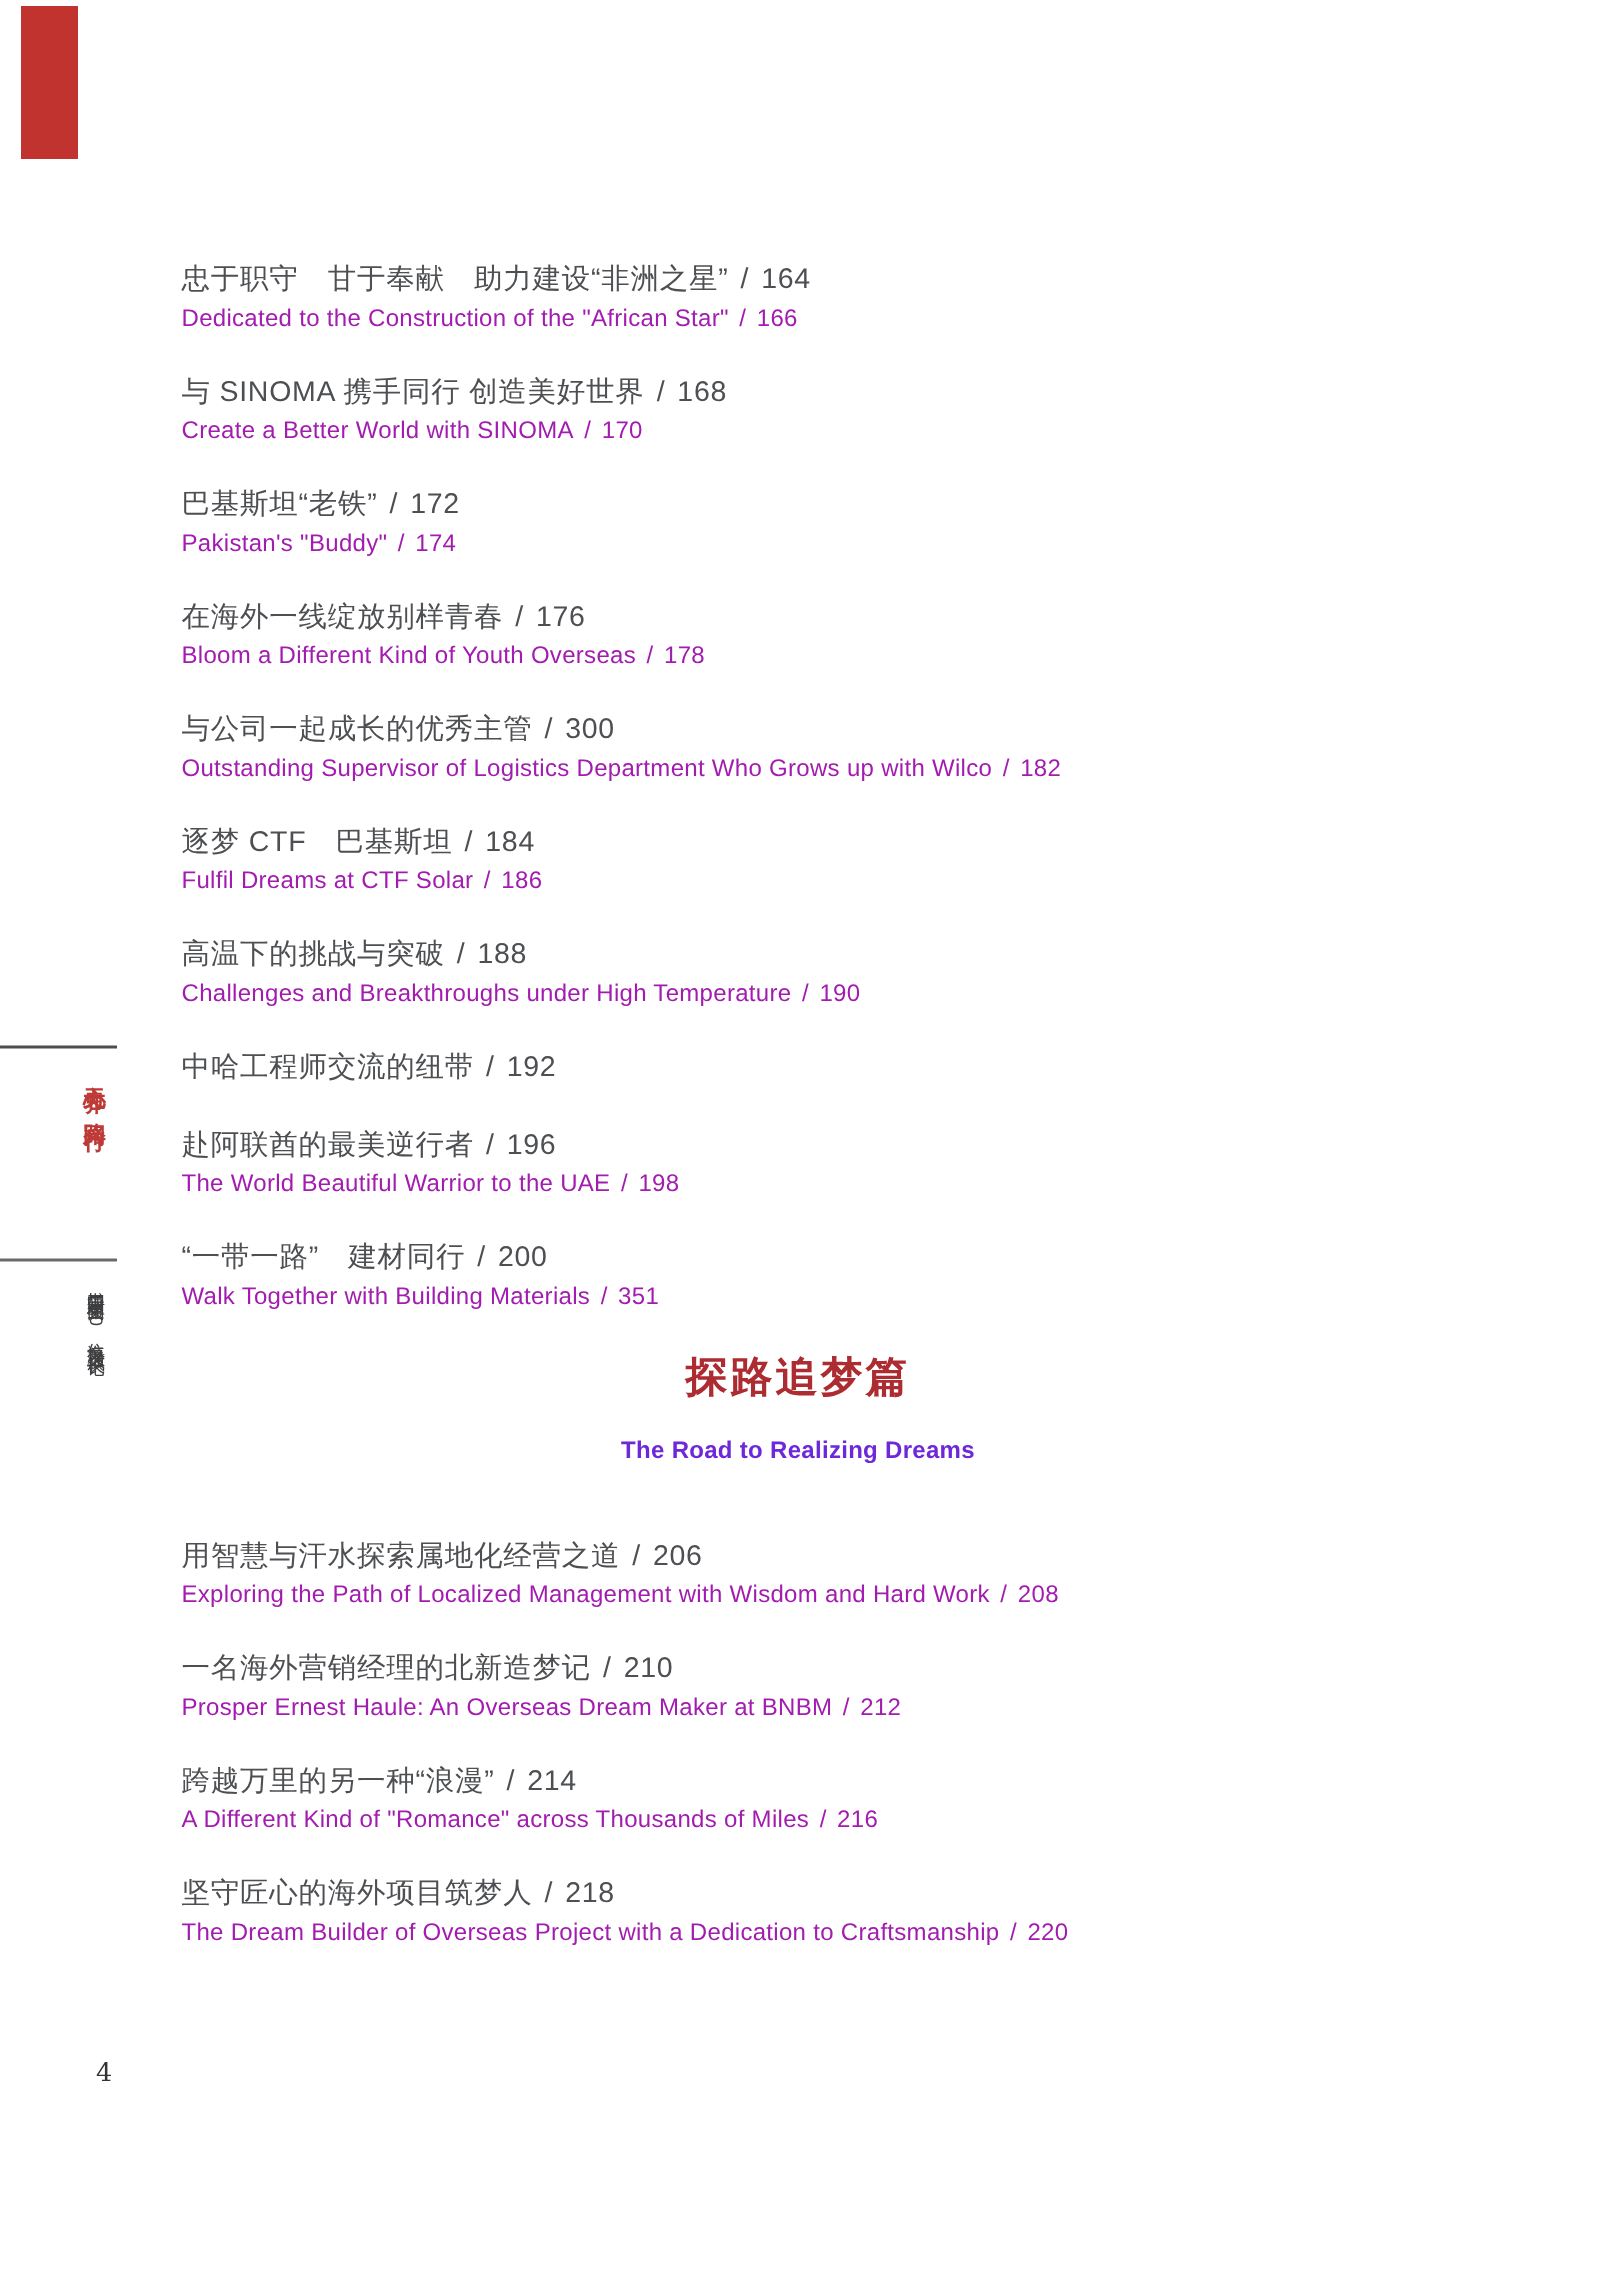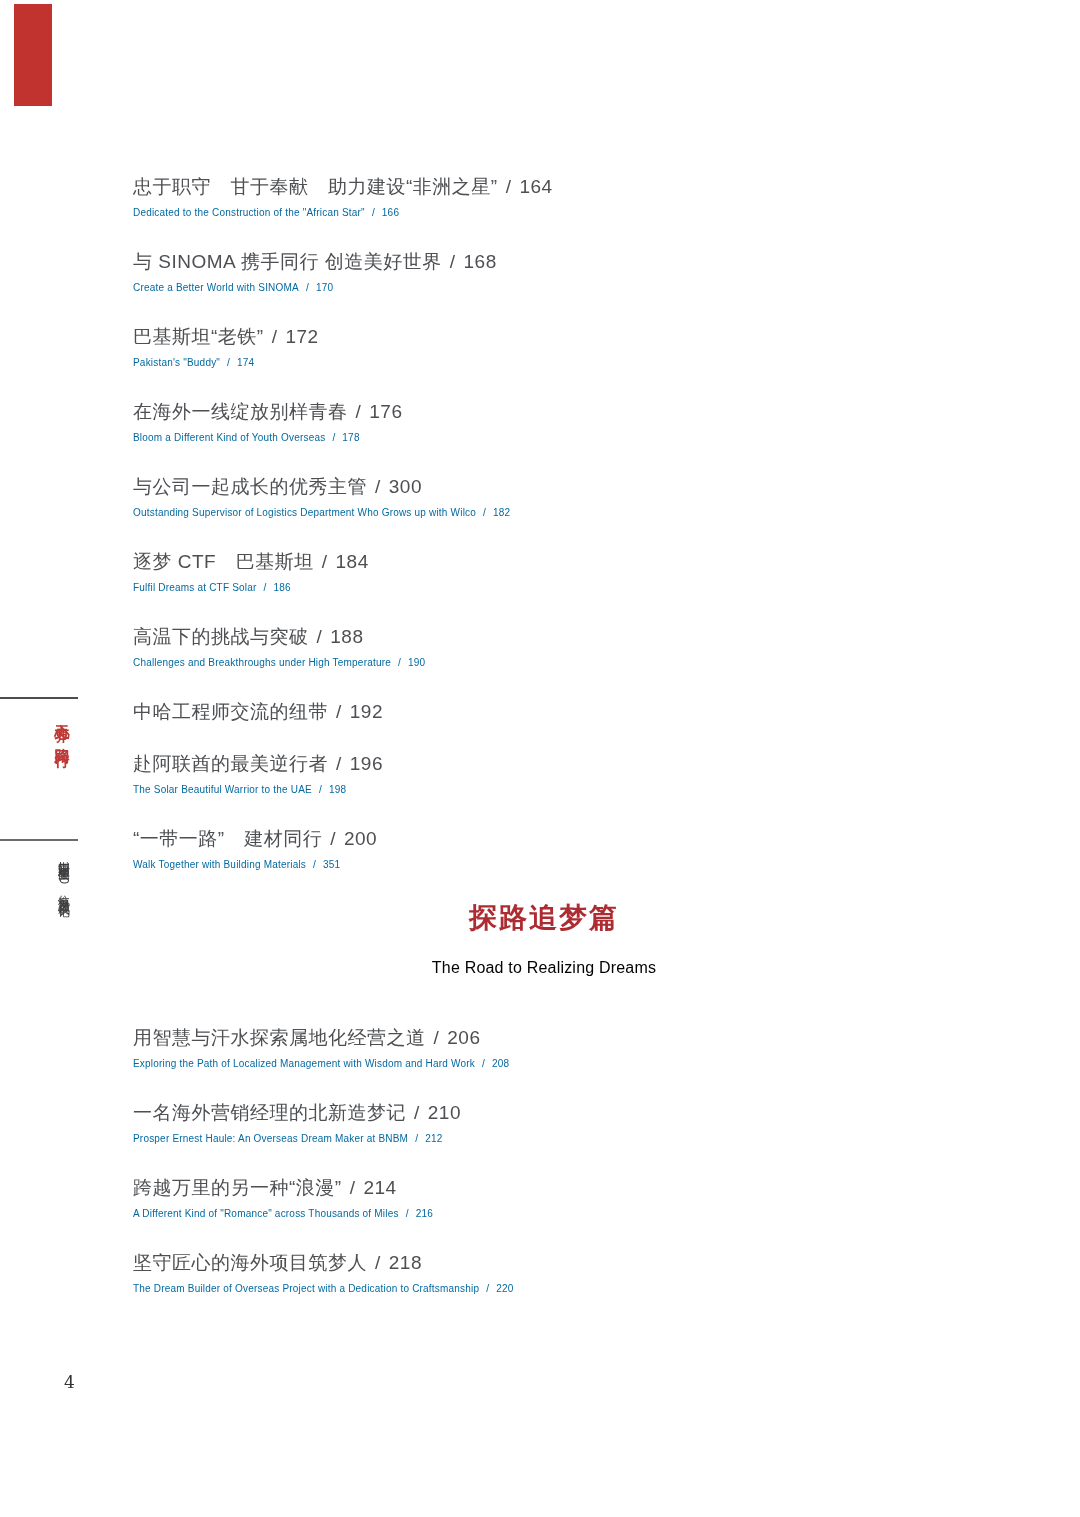--- a/index.html
+++ b/index.html
@@ -51,62 +51,62 @@
     text-orientation: mixed;
     font-size: 12px;
     letter-spacing: 1.5px;
     color: #3d3e40;
     white-space: nowrap;
   }
 
   
   .main {
     position: absolute;
-    left: 133px; top: 173px;
+    left: 121px; top: 173px;
     width: 822px;
     display: flex;
     flex-direction: column;
   }
 
   .entry { margin-bottom: 25px; }
   .entry .cn {
     font-size: 19px;
     line-height: 27px;
     letter-spacing: 0.5px;
     color: #4d4f52;
     white-space: nowrap;
   }
   .entry .en {
     margin-top: 2px;
-    font-size: 10px;
+    font-size: 16px;
     line-height: 21px;
     letter-spacing: 0.2px;
-    color: #0369a1;
+    color: #a21caf;
     white-space: nowrap;
   }
   .sep { margin: 0 8px; }
   .entry .en .sep { margin: 0 7px; }
 
   .section-title-cn {
     text-align: center;
     font-family: "DejaVu Serif", "Liberation Serif", serif;
     font-weight: 700;
     font-size: 28px;
     line-height: 36px;
     letter-spacing: 2px;
     color: #ad2c32;
   }
   .section-title-en {
     margin-top: 20px;
     text-align: center;
     font-size: 16px;
     line-height: 24px;
-    font-weight: 400;
+    font-weight: 700;
     letter-spacing: 0.2px;
-    color: #000000;
+    color: #6d28d9;
   }
   .list-bottom { margin-top: 44px; display: flex; flex-direction: column; }
   .list-top { display: flex; flex-direction: column; }
 
   .page-number {
     position: absolute;
     left: 64px; top: 1372px;
     font-family: "DejaVu Serif", "Liberation Serif", serif;
     font-size: 17px;
     color: #333333;
@@ -193,21 +193,21 @@
     <div class="cn">
       <span class="t">中哈工程师交流的纽带</span><span class="sep">/</span><span class="pg">192</span>
     </div>
   </div>
 
   <div class="entry">
     <div class="cn">
       <span class="t">赴阿联酋的最美逆行者</span><span class="sep">/</span><span class="pg">196</span>
     </div>
     <div class="en">
-      <span class="t">The Solar Beautiful Warrior to the UAE</span><span class="sep">/</span><span class="pg">198</span>
+      <span class="t">The World Beautiful Warrior to the UAE</span><span class="sep">/</span><span class="pg">198</span>
     </div>
   </div>
 
   <div class="entry">
     <div class="cn">
       <span class="t">“一带一路”　建材同行</span><span class="sep">/</span><span class="pg">200</span>
     </div>
     <div class="en">
       <span class="t">Walk Together with Building Materials</span><span class="sep">/</span><span class="pg">351</span>
     </div>

